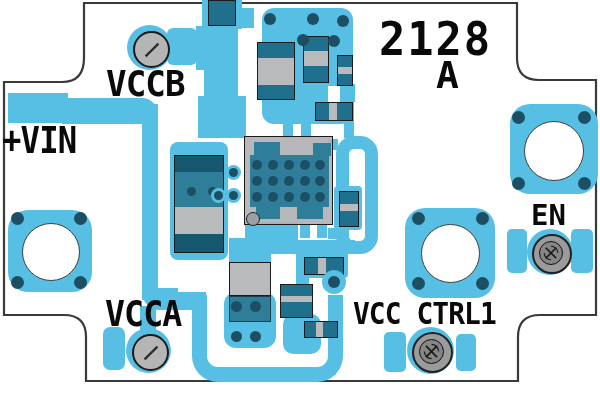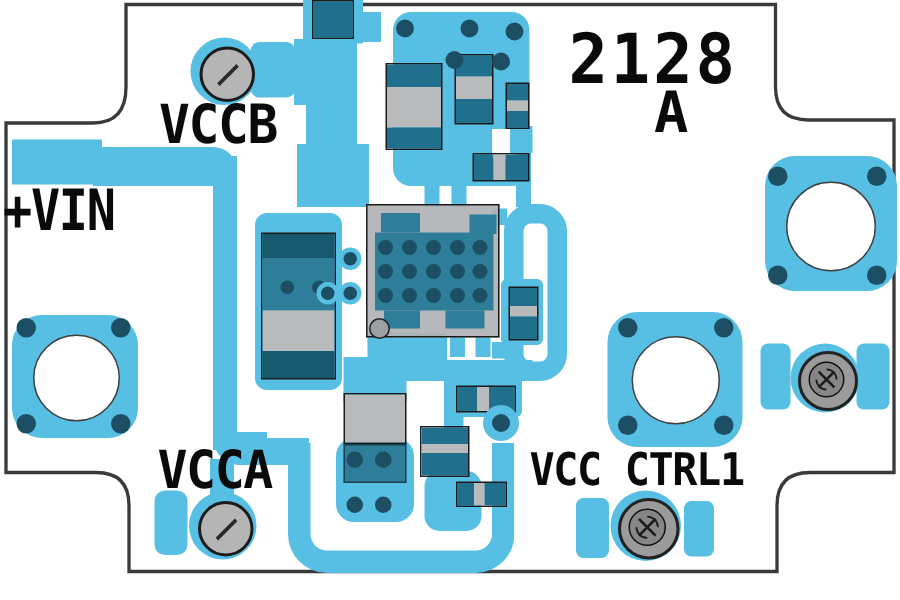--- a/index.html
+++ b/index.html
@@ -242,16 +242,17 @@
     <svg width="19" height="19" viewBox="0 0 24 24">
       <path d="M5 5 L19 19 M19 5 L5 19" stroke="#1a1a1a" stroke-width="2.2"></path>
       <path d="M12 3 A9 9 0 0 1 21 12 M12 21 A9 9 0 0 1 3 12" stroke="#1a1a1a" stroke-width="1.5" fill="none"></path>
     </svg>
   </div>
 
   <div class="label" style="left:2px;top:121px;font-size:38px;transform:scaleX(.85);letter-spacing:-1px;">+VIN</div>
   <div class="label" style="left:106px;top:66px;font-size:36px;transform:scaleX(.95);letter-spacing:-1px;">VCCB</div>
   <div class="label" style="left:105px;top:297px;font-size:35px;transform:scaleX(.95);letter-spacing:-1px;">VCCA</div>
   <div class="label" style="left:353px;top:299px;font-size:30px;transform:scaleX(.93);letter-spacing:-1px;">VCC CTRL1</div>
+  <div class="label" style="left:531px;top:201px;font-size:29px;">EN</div>
   <div class="label" style="left:379px;top:16px;font-size:46px;transform:scaleX(.95);letter-spacing:2px;">2128</div>
   <div class="label" style="left:436px;top:56px;font-size:38px;">A</div>
 
 </div>
 
 </body></html>

